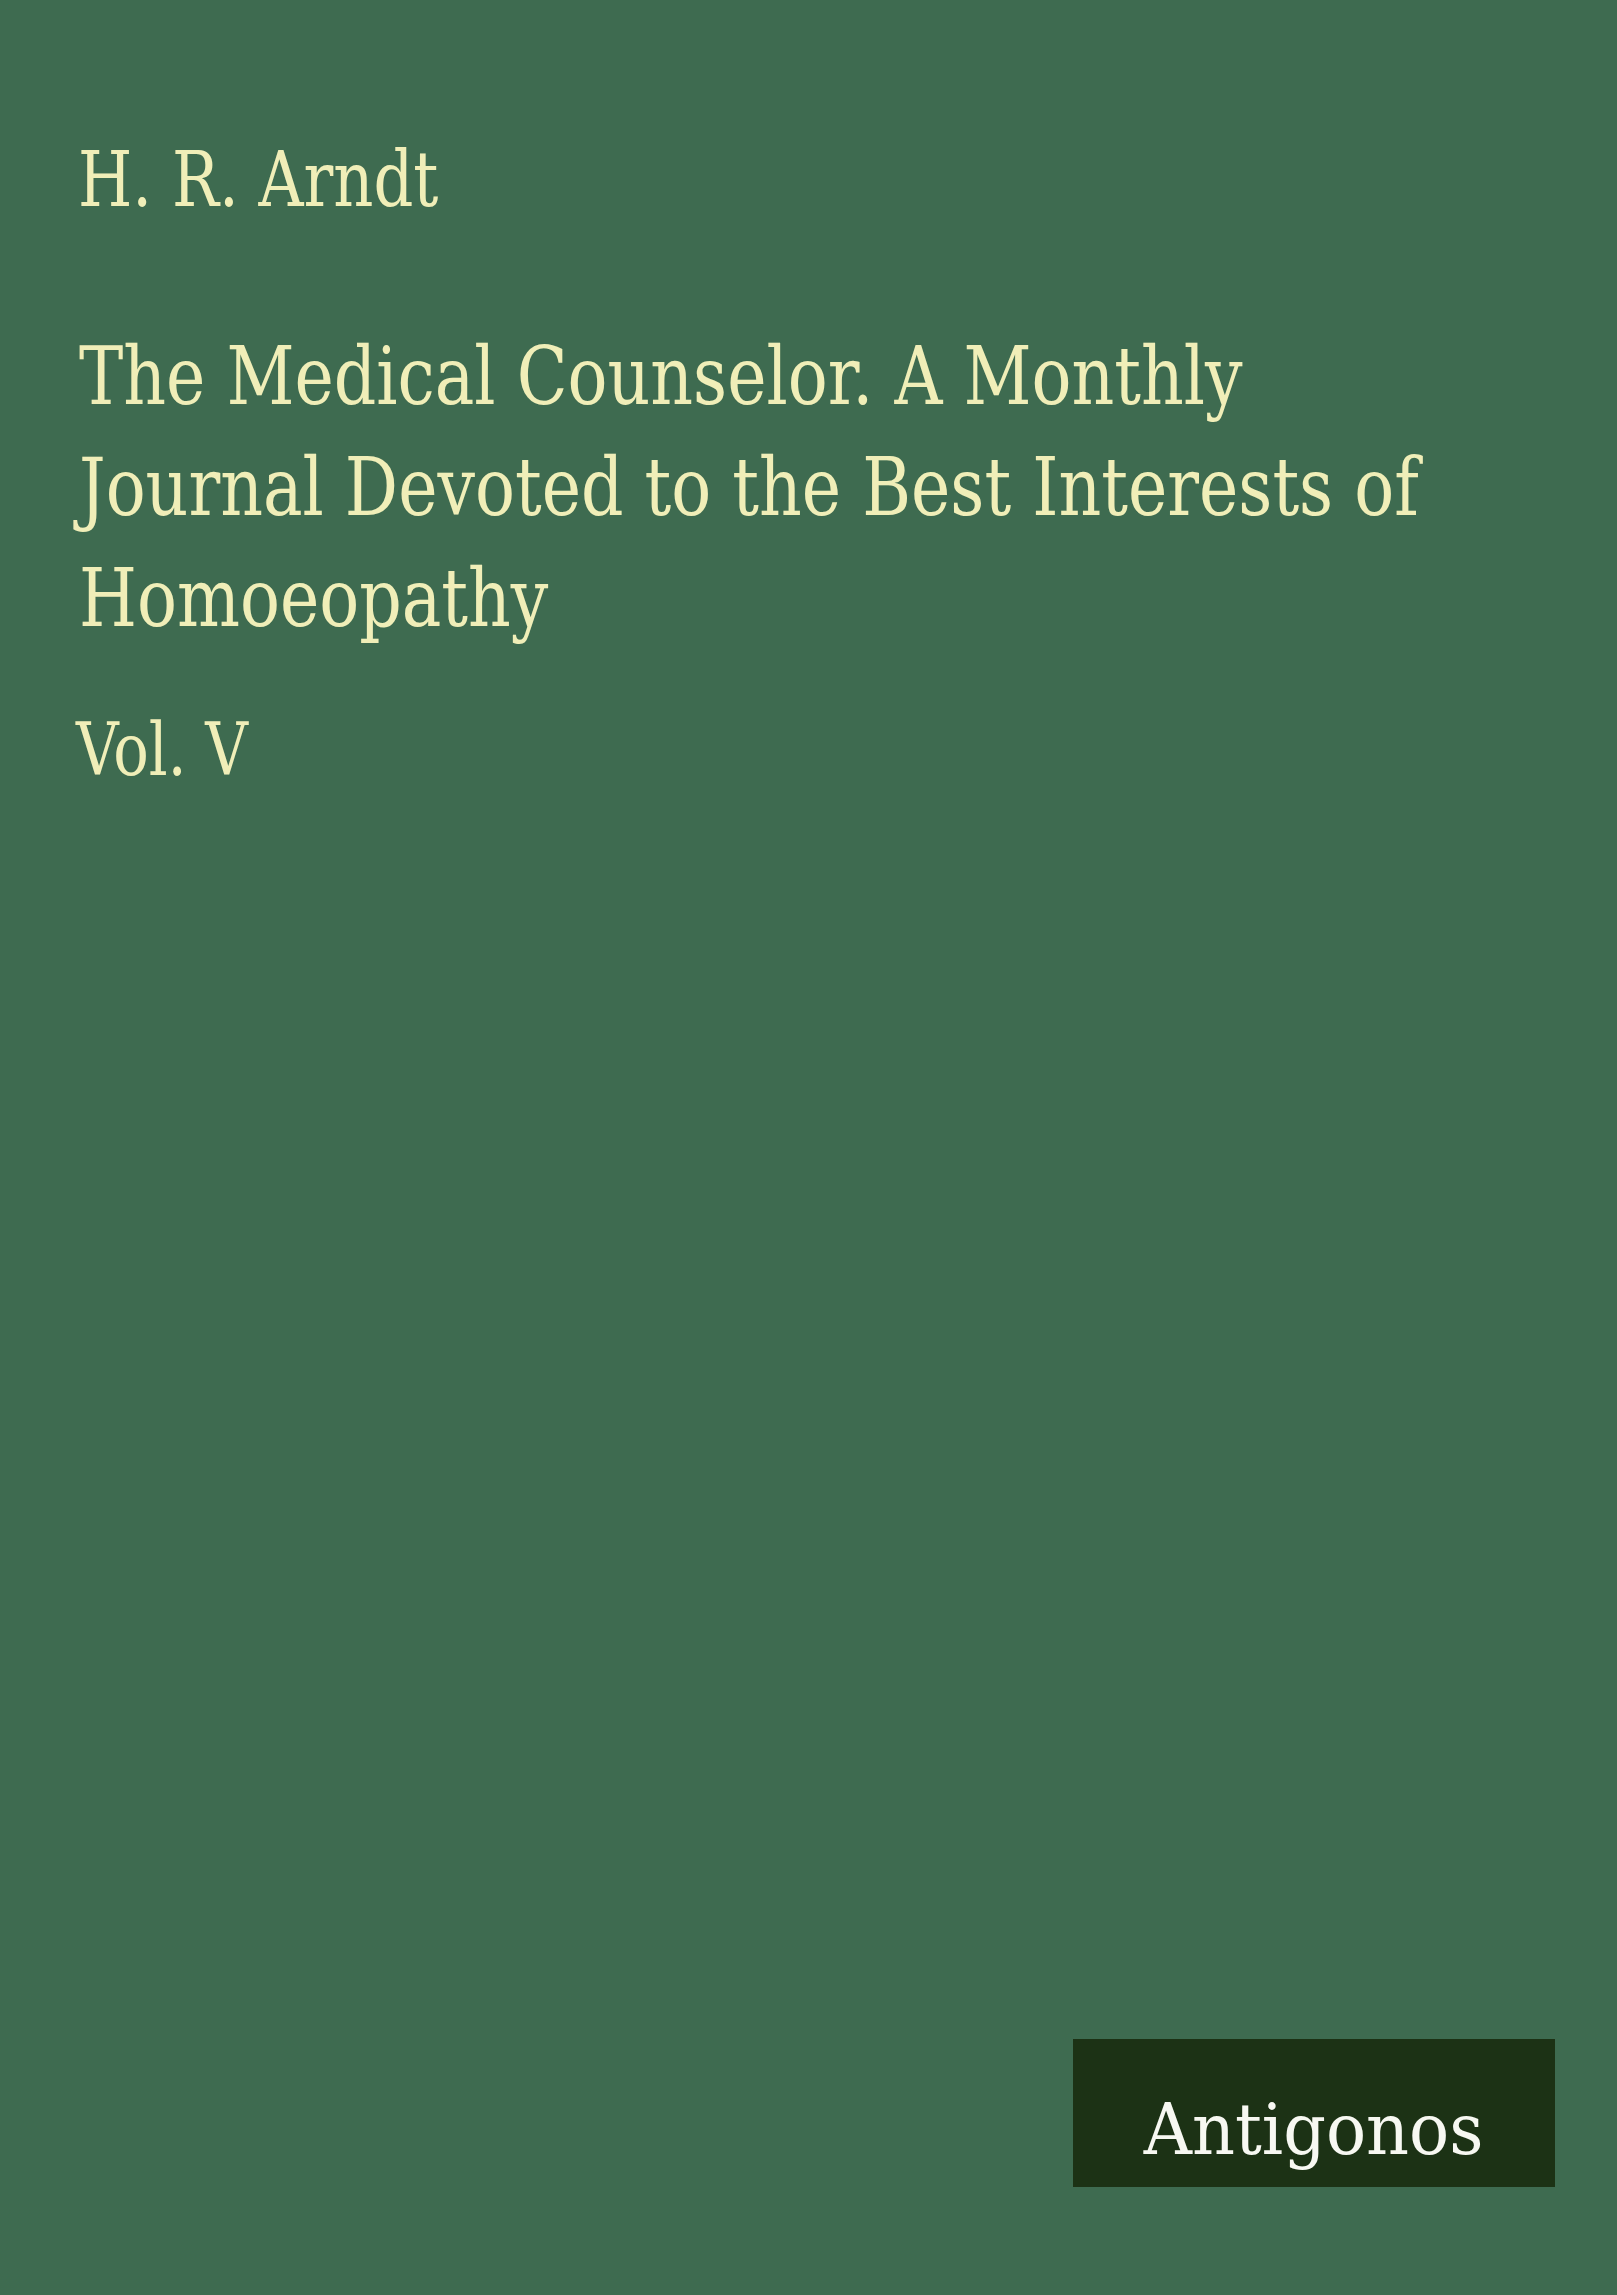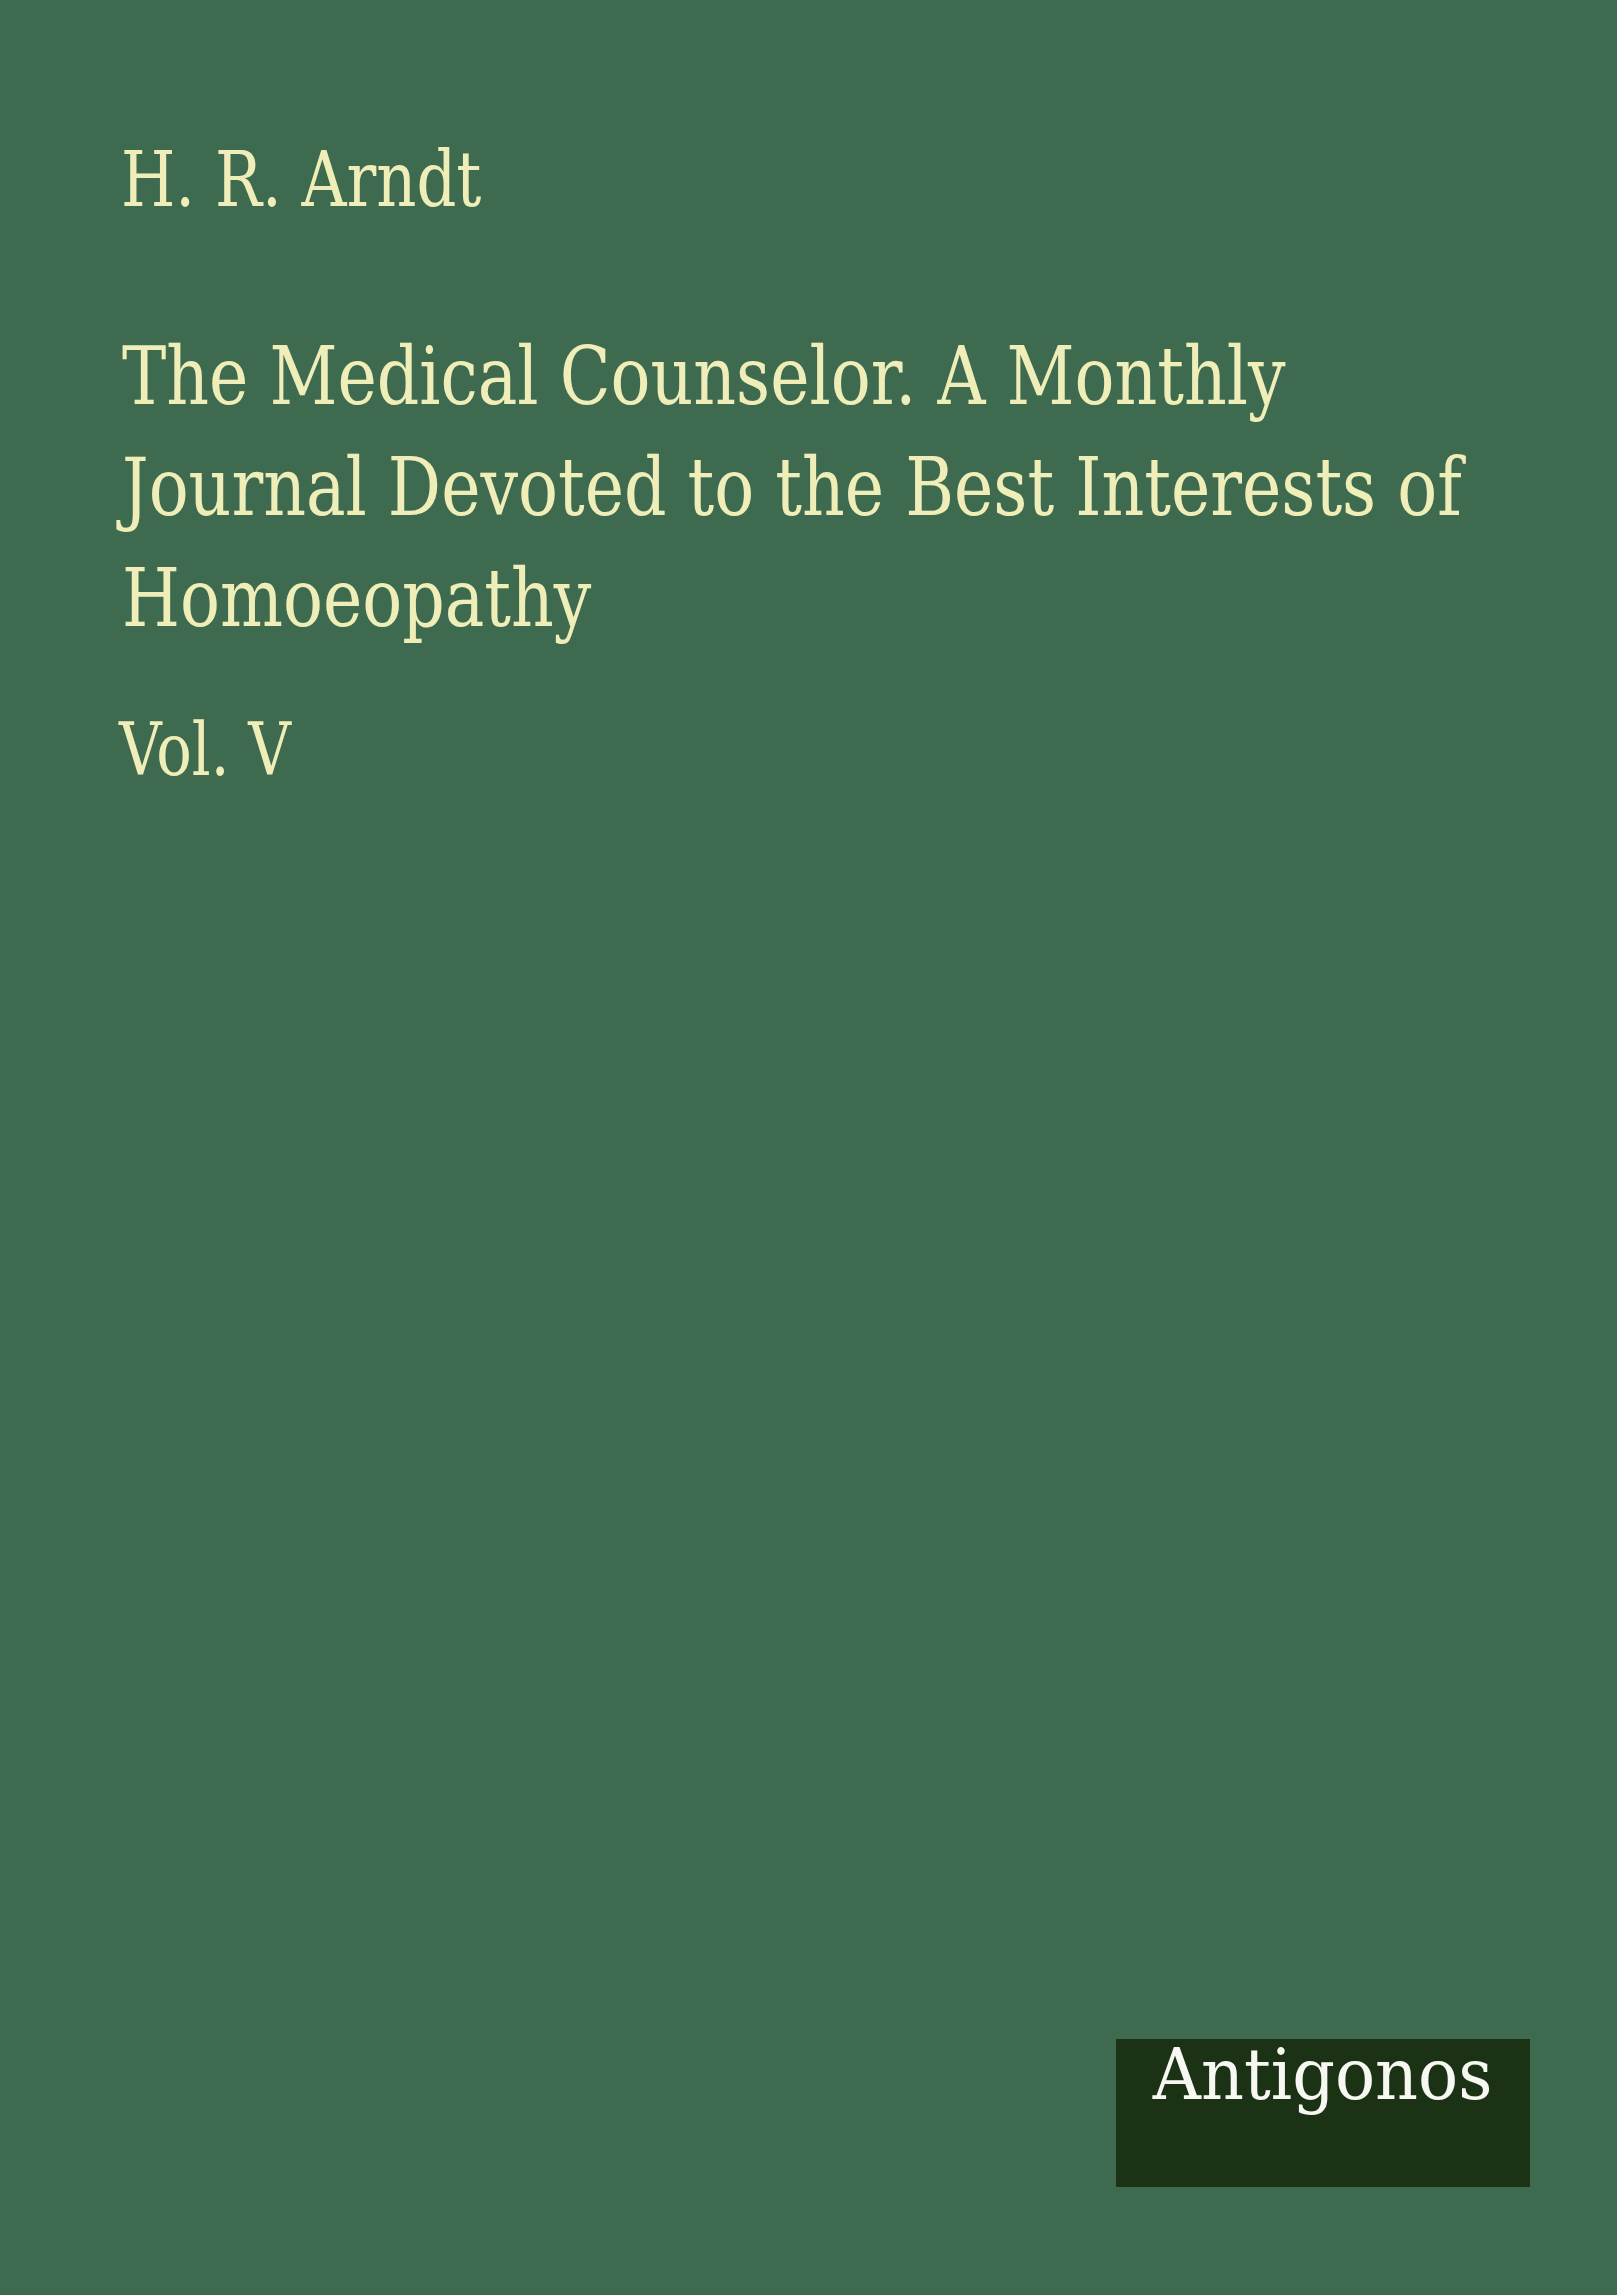--- a/index.html
+++ b/index.html
@@ -10,21 +10,20 @@
     position: relative;
     width: 1618px;
     height: 2295px;
     background: #3E6B50;
     font-family: "DejaVu Serif", "Liberation Serif", serif;
     overflow: hidden;
   }
   .cover {
     position: absolute;
     inset: 0;
-    margin-left: 43px;
   }
   .cream-line {
     color: #F0EEB8;
     white-space: nowrap;
     transform: scaleX(0.82);
     transform-origin: 0 50%;
   }
   .author {
     position: absolute;
     left: 78px;
@@ -45,25 +44,25 @@
     position: absolute;
     left: 76px;
     top: 707px;
     font-size: 72px;
     line-height: 86px;
   }
   .publisher-box {
     position: absolute;
     left: 1073px;
     top: 2039px;
-    width: 414px;
+    width: 482px;
     height: 148px;
     background: #1C3215;
     display: flex;
-    align-items: flex-start;
+    align-items: flex-end;
     justify-content: center;
     padding-bottom: 22px;
     box-sizing: border-box;
   }
   .publisher {
     color: #F7F8F2;
     font-size: 71px;
     line-height: 1;
     white-space: nowrap;
     transform: scaleX(0.94);

